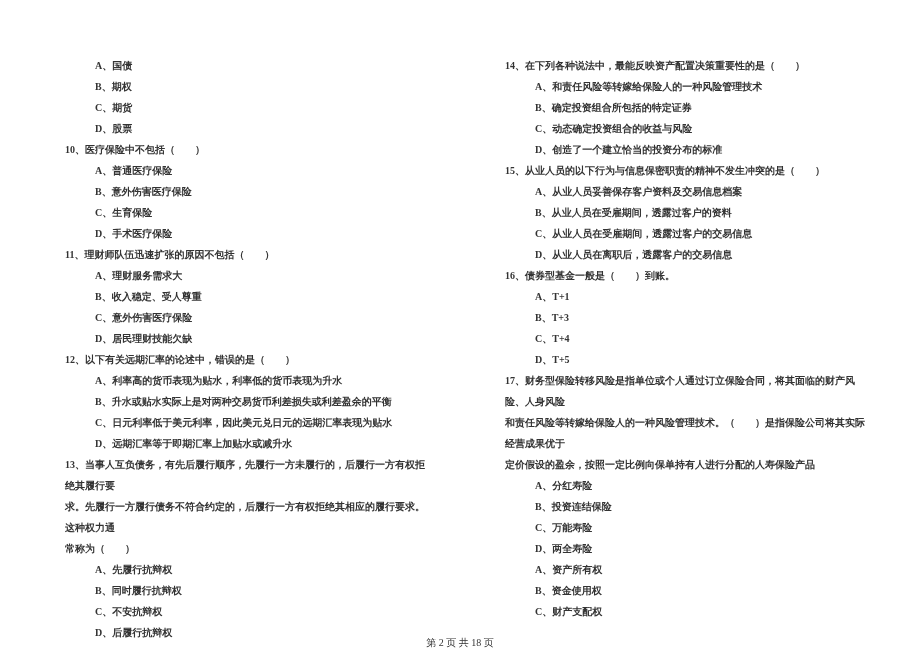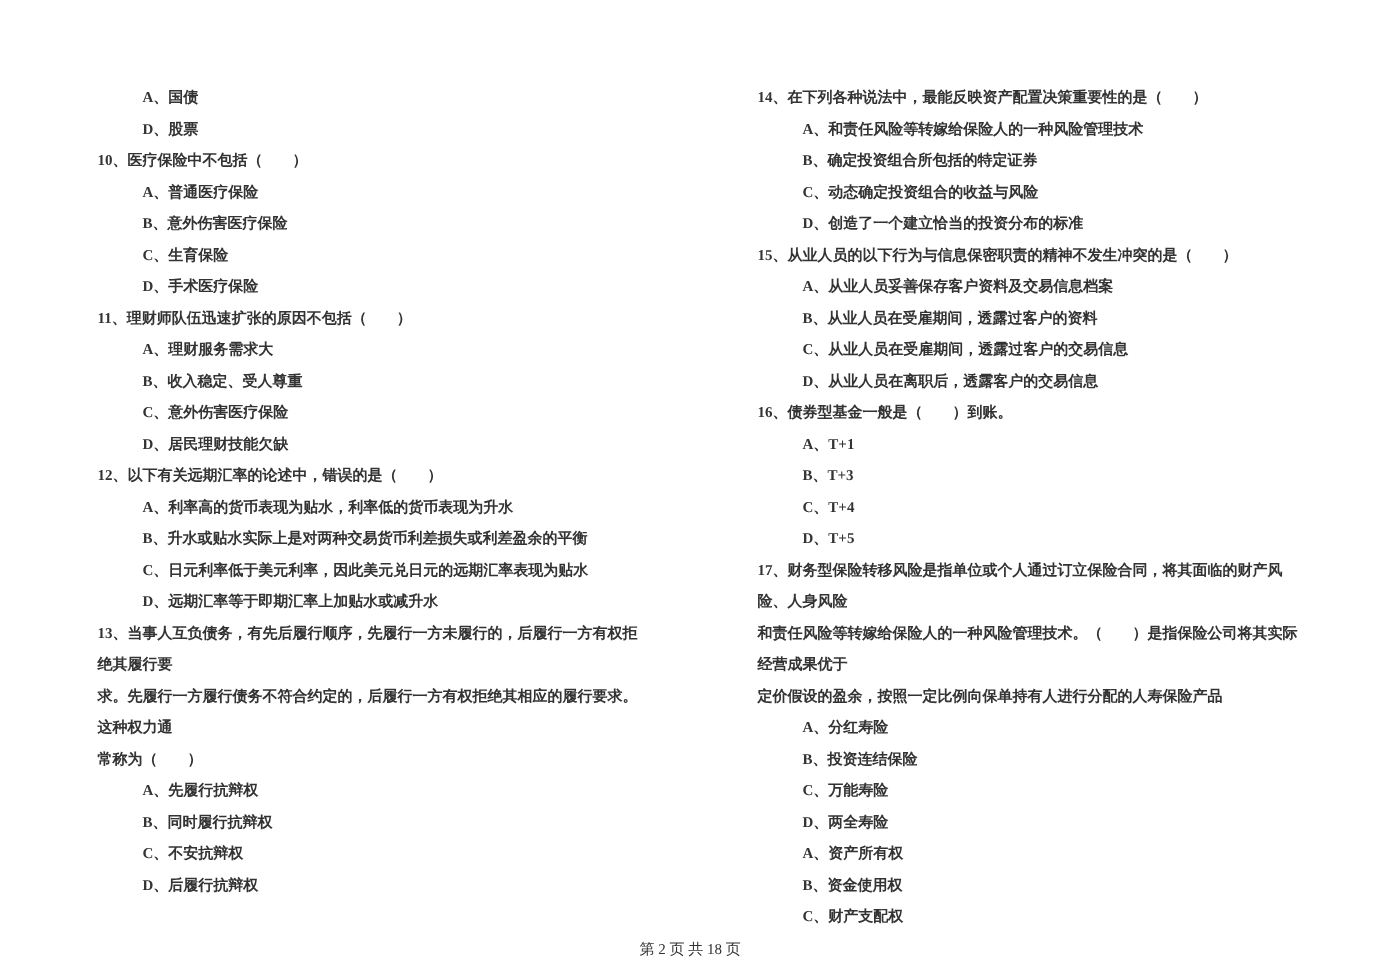--- a/index.html
+++ b/index.html
@@ -30,33 +30,35 @@
       padding-left: 45px;
     }
     .question {
       padding-left: 15px;
     }
     .question-cont {
       padding-left: 15px;
     }
     .footer {
       position: absolute;
-      bottom: 10px;
+      bottom: 0;
       width: 100%;
       text-align: center;
       font-size: 10px;
       color: #333;
     }
   </style>
 </head>
 <body>
 
 <div class="page">
   <div class="column">
     <div class="option">A、国债</div>
+    <div class="option">B、期权</div>
+    <div class="option">C、期货</div>
     <div class="option">D、股票</div>
 
     <div class="question">10、医疗保险中不包括（　　）</div>
     <div class="option">A、普通医疗保险</div>
     <div class="option">B、意外伤害医疗保险</div>
     <div class="option">C、生育保险</div>
     <div class="option">D、手术医疗保险</div>
 
     <div class="question">11、理财师队伍迅速扩张的原因不包括（　　）</div>
     <div class="option">A、理财服务需求大</div>

